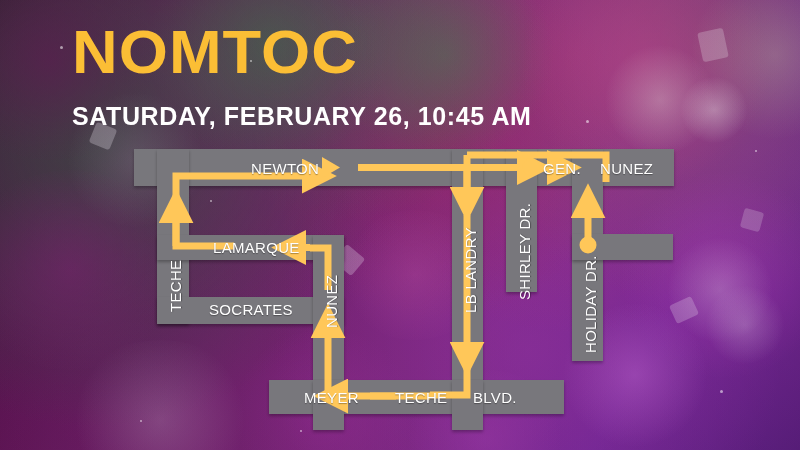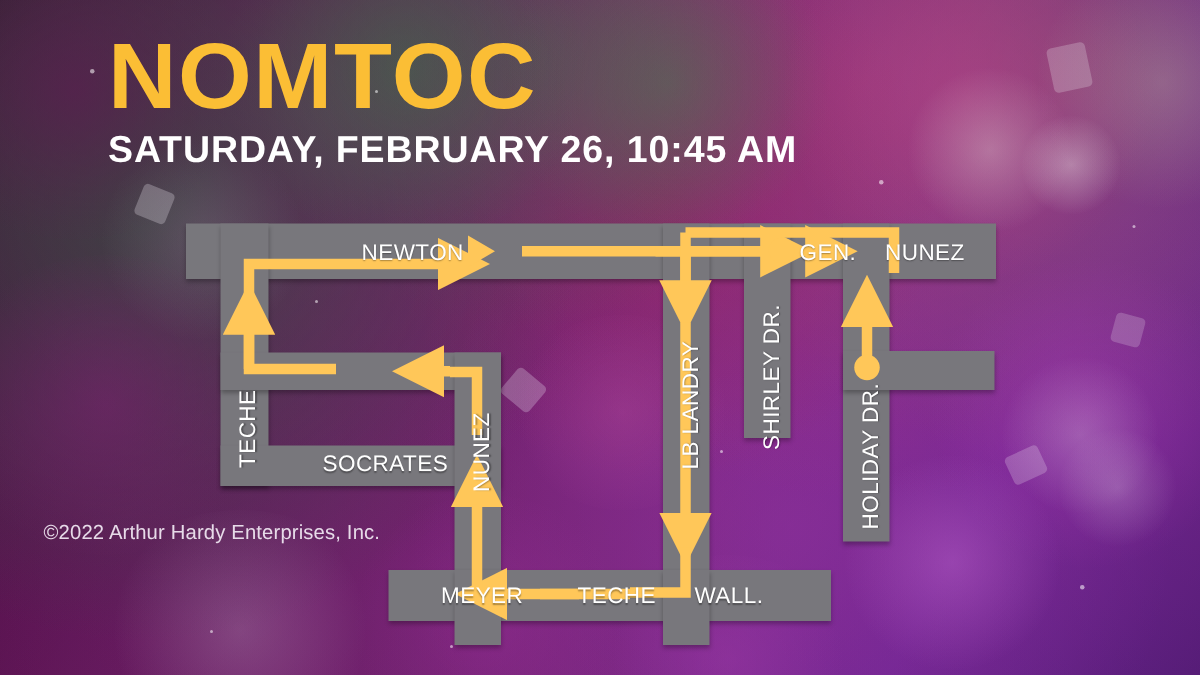--- a/index.html
+++ b/index.html
@@ -41,38 +41,38 @@
     font-family: "Liberation Sans Narrow", "Liberation Sans", sans-serif;
     font-weight: bold;
     font-size: 62px;
     line-height: 60px;
     letter-spacing: 1px;
     color: #fbbe35;
     transform: scaleX(1.02);
     transform-origin: left center;
   }
   #subtitle {
-    margin-top: 4px;
+    margin-top: 20px;
     font-family: "Liberation Sans Narrow", "Liberation Sans", sans-serif;
     font-weight: bold;
     font-size: 25px;
     letter-spacing: 0.6px;
     color: #ffffff;
   }
 
   #copyright {
     position: absolute;
     left: 29px; top: 347px;
     font-size: 13.5px;
     color: #e7dbe9;
     letter-spacing: 0.1px;
   }
 
   
-  #map { position: absolute; left: 0; top: 0; width: 648px; height: 450px; }
+  #map { position: absolute; left: 10px; top: 0; width: 648px; height: 450px; }
   .road {
     position: absolute;
     background: #78777c;
     box-shadow: 0 2px 3px rgba(0,0,0,0.28);
   }
   .street-label {
     position: absolute;
     color: #ffffff;
     font-size: 15px;
     font-weight: normal;
@@ -126,21 +126,20 @@
     <div class="spark" style="left:300px;top:430px;width:2px;height:2px;"></div>
     <div class="spark" style="left:480px;top:300px;width:2px;height:2px;"></div>
     <div class="spark" style="left:250px;top:60px;width:2px;height:2px;"></div>
   </div>
 
   <div id="headline">
     <div id="title">NOMTOC</div>
     <div id="subtitle">SATURDAY, FEBRUARY 26, 10:45 AM</div>
   </div>
 
-  <div id="copyright">©2022 Arthur Hardy Enterprises, Inc.</div>
 
   <div id="map">
 
     <div class="road" style="left:124px;top:149px;width:540px;height:37px;"></div>
 
     <div class="road" style="left:147px;top:149px;width:32px;height:175px;"></div>
 
     <div class="road" style="left:147px;top:235px;width:187px;height:25px;"></div>
 
     <div class="road" style="left:147px;top:297px;width:187px;height:27px;"></div>
@@ -200,29 +199,30 @@
       <circle cx="521" cy="167" r="8.5" fill="#ffc759"></circle>
       <circle cx="578" cy="245" r="8.5" fill="#ffc759"></circle>
     </svg>
 
     <div class="street-label" style="left:241px;top:160px;">NEWTON</div>
 
     <div class="street-label" style="left:533px;top:160px;">GEN.</div>
 
     <div class="street-label" style="left:590px;top:160px;">NUNEZ</div>
 
-
-    <div class="street-label" style="left:199px;top:301px;margin-left:16px;">SOCRATES</div>
+    <div class="street-label" style="left:203px;top:239px;">LAMARQUE</div>
+
+    <div class="street-label" style="left:199px;top:301px;">SOCRATES</div>
 
 
     <div class="street-label" style="left:294px;top:389px;">MEYER</div>
 
     <div class="street-label" style="left:385px;top:389px;">TECHE</div>
 
-    <div class="street-label" style="left:463px;top:389px;">WALL.</div>
+    <div class="street-label" style="left:463px;top:389px;">BLVD.</div>
 
     <div class="street-label vert" style="left:157px;top:312px;">TECHE</div>
 
     <div class="street-label vert" style="left:313px;top:328px;">NUNEZ</div>
 
     <div class="street-label vert" style="left:452px;top:313px;">LB LANDRY</div>
 
     <div class="street-label vert" style="left:506px;top:300px;">SHIRLEY DR.</div>
 
     <div class="street-label vert" style="left:572px;top:353px;">HOLIDAY DR.</div>

